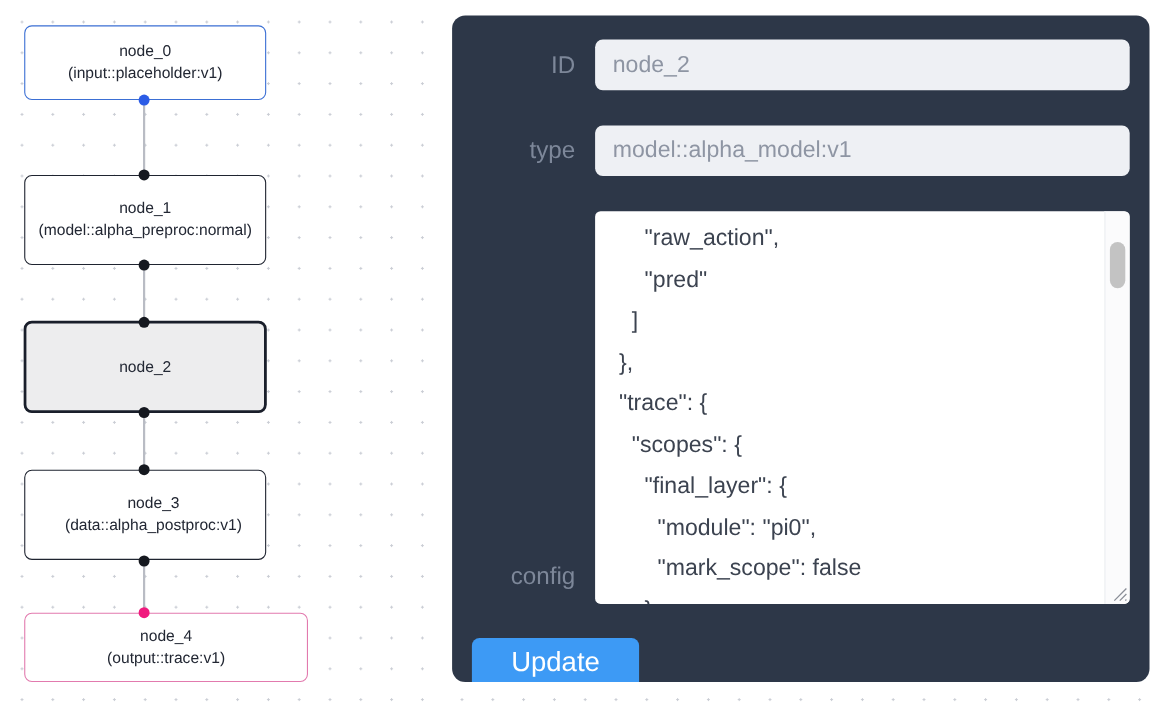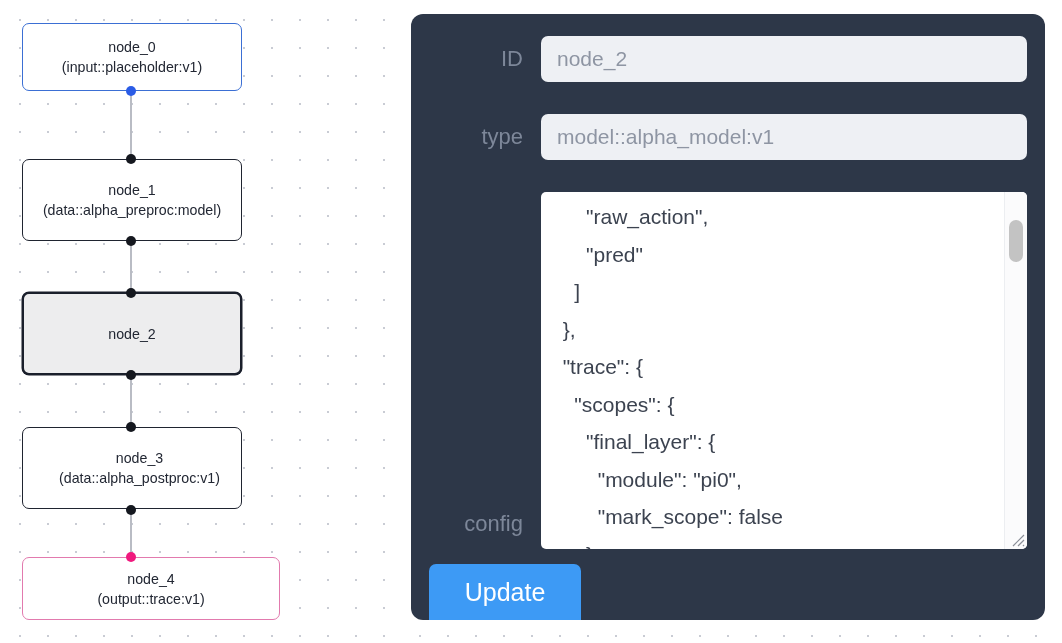--- a/index.html
+++ b/index.html
@@ -202,21 +202,21 @@
     right: 1px;
     bottom: 1px;
     width: 18px;
     height: 18px;
   }
 
   #update-button {
     position: absolute;
     left: 18px;
     bottom: 0;
-    height: 56px;
+    height: 40px;
     min-width: 152px;
     padding: 0 26px;
     box-sizing: border-box;
     background: #3d9af5;
     border: none;
     border-radius: 7px 7px 0 0;
     color: #ffffff;
     font-family: "Liberation Sans", sans-serif;
     font-size: 25px;
     cursor: pointer;
@@ -238,21 +238,21 @@
   <div class="edge" style="left:130px; top:505px; height:58px;"></div>
 
   <div class="node input-node" style="left:22px; top:23px; width:220px; height:68px;">
     <div class="n-title">node_0</div>
     <div class="n-sub">(input::placeholder:v1)</div>
   </div>
   <div class="handle blue" style="left:126px; top:86px;"></div>
 
   <div class="node" style="left:22px; top:159px; width:220px; height:82px;">
     <div class="n-title">node_1</div>
-    <div class="n-sub">(data::alpha_preproc:model)</div>
+    <div class="n-sub">(model::alpha_preproc:normal)</div>
   </div>
   <div class="handle" style="left:126px; top:154px;"></div>
   <div class="handle" style="left:126px; top:236px;"></div>
 
   <div class="node selected-node" style="left:22px; top:292px; width:220px; height:83px;">
     <div class="n-title">node_2</div>
   </div>
   <div class="handle" style="left:126px; top:288px;"></div>
   <div class="handle" style="left:126px; top:370px;"></div>
 

